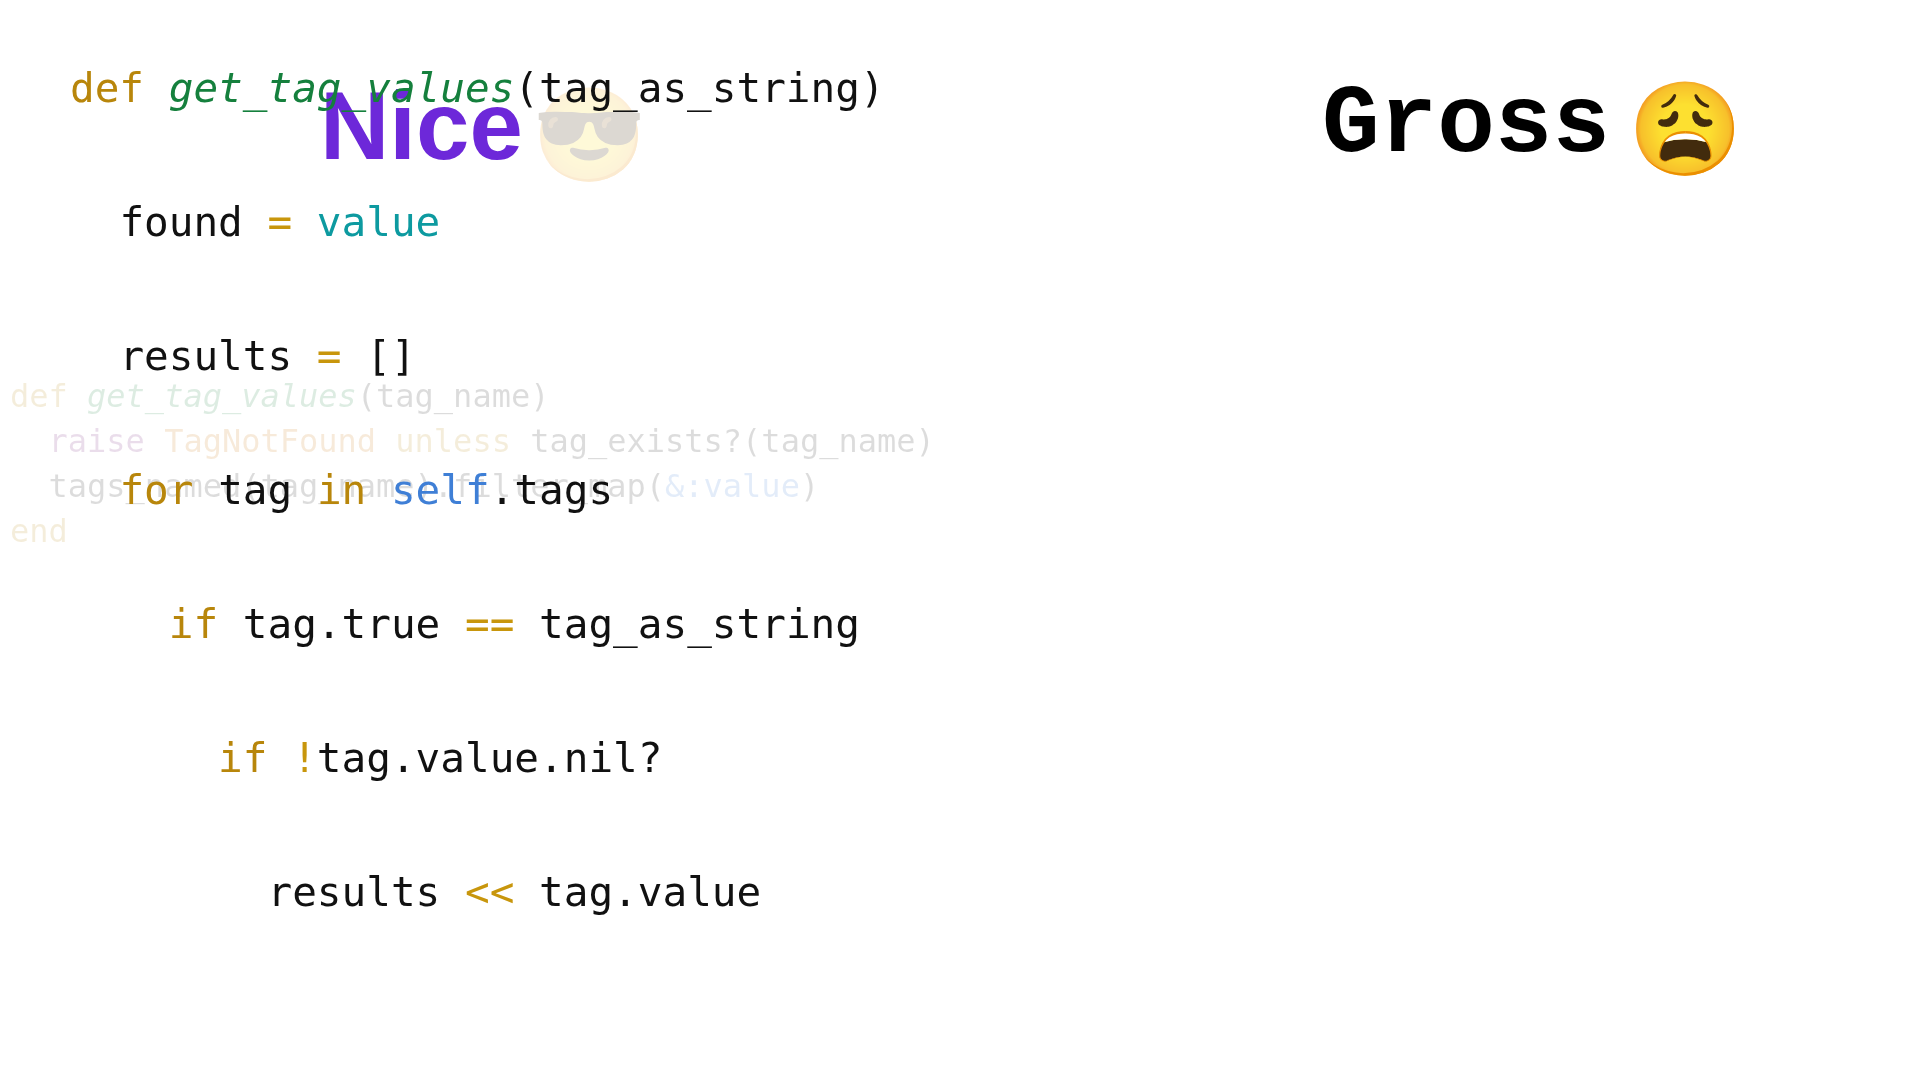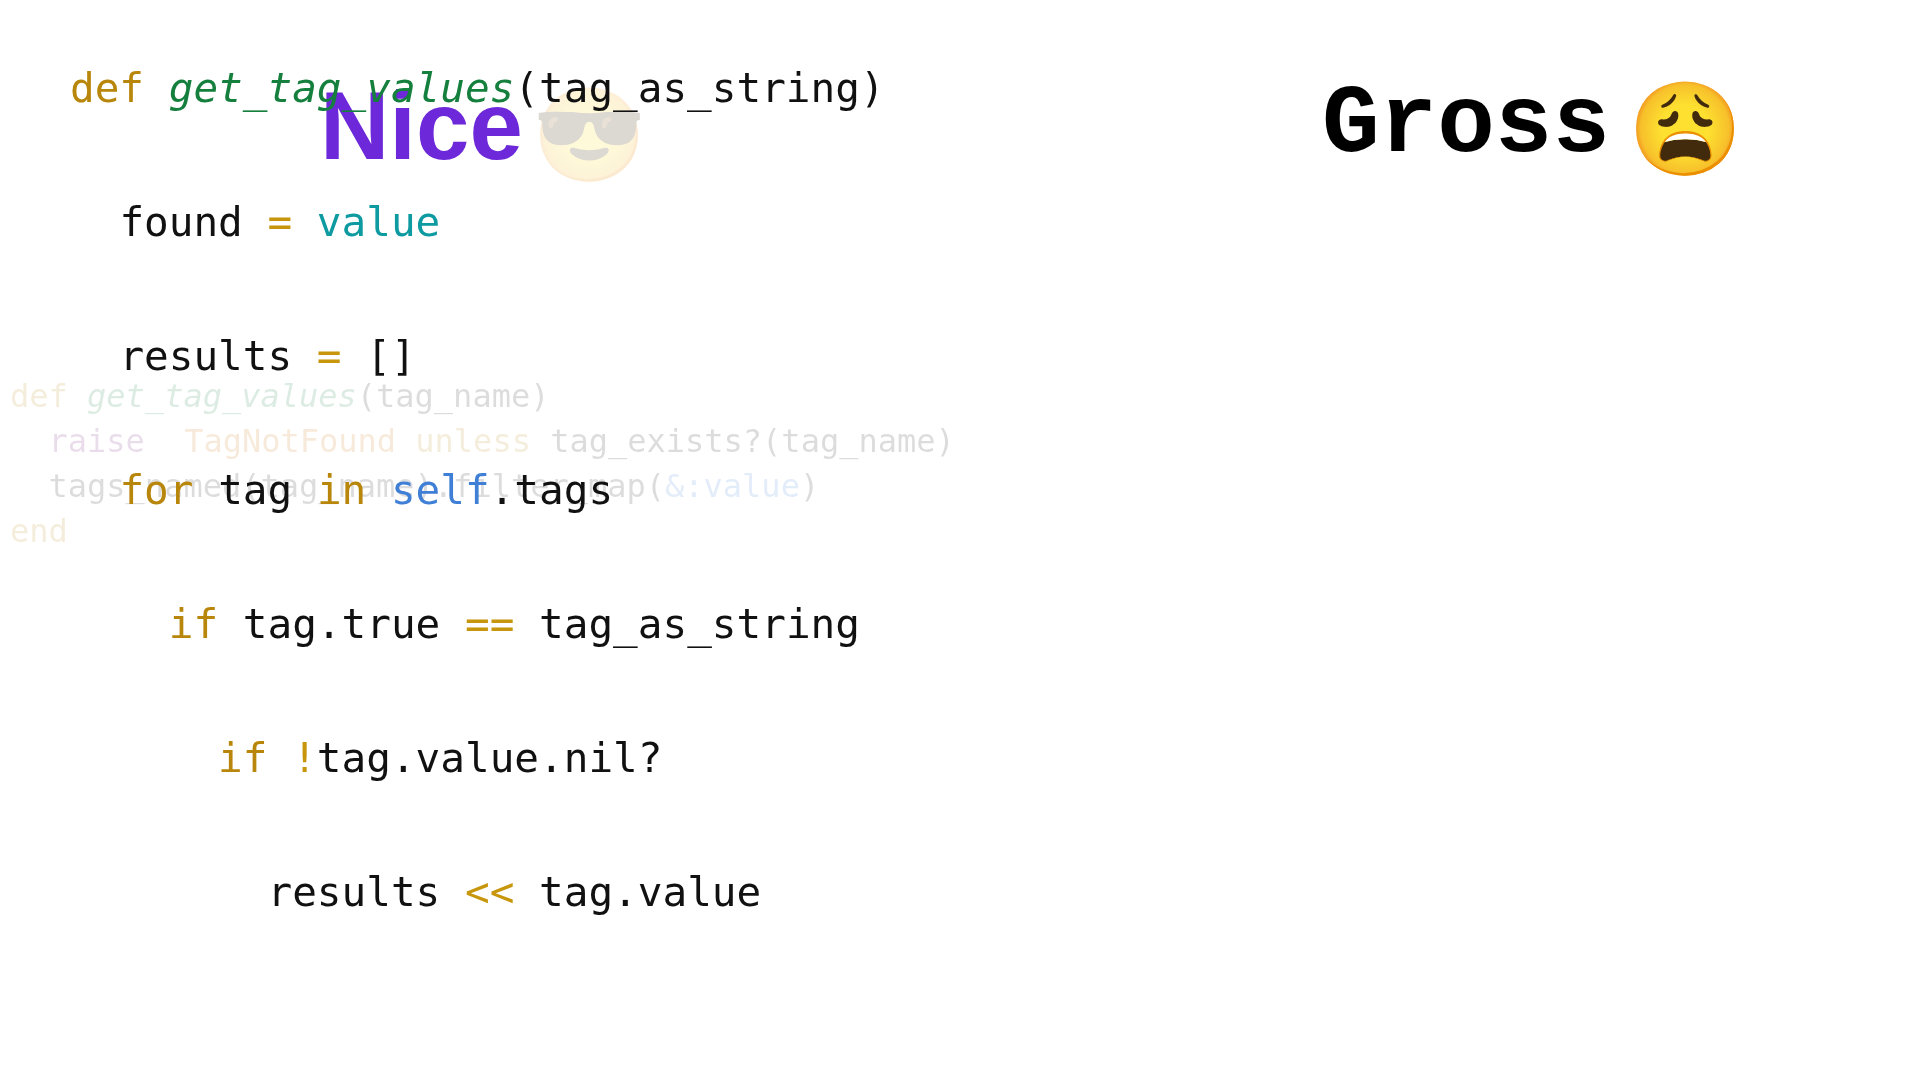--- a/index.html
+++ b/index.html
@@ -84,21 +84,21 @@
     line-height: 67px;
     white-space: pre;
     color: #111111;
   }
   .gross-code .ln { display: block; height: 67px; }
 
   
   .t-kw    { color: #b8860b; margin-top: 12px; }   
   .t-fn    { color: #15803d; font-style: italic; }   
   .t-self  { color: #3f7fd6; margin-top: 11px; }   
-  .t-const { color: #c87000; margin-left: 20px; }   
+  .t-const { color: #c87000; }   
   .t-raise { color: #701a75; margin-top: 11px; }   
   .t-bool  { color: #0d9aa0; }   
   .t-op    { color: #c8960c; }   
   .t-plain { color: #111111; }
 </style>
 </head>
 <body>
 
 <div id="stage">
 

